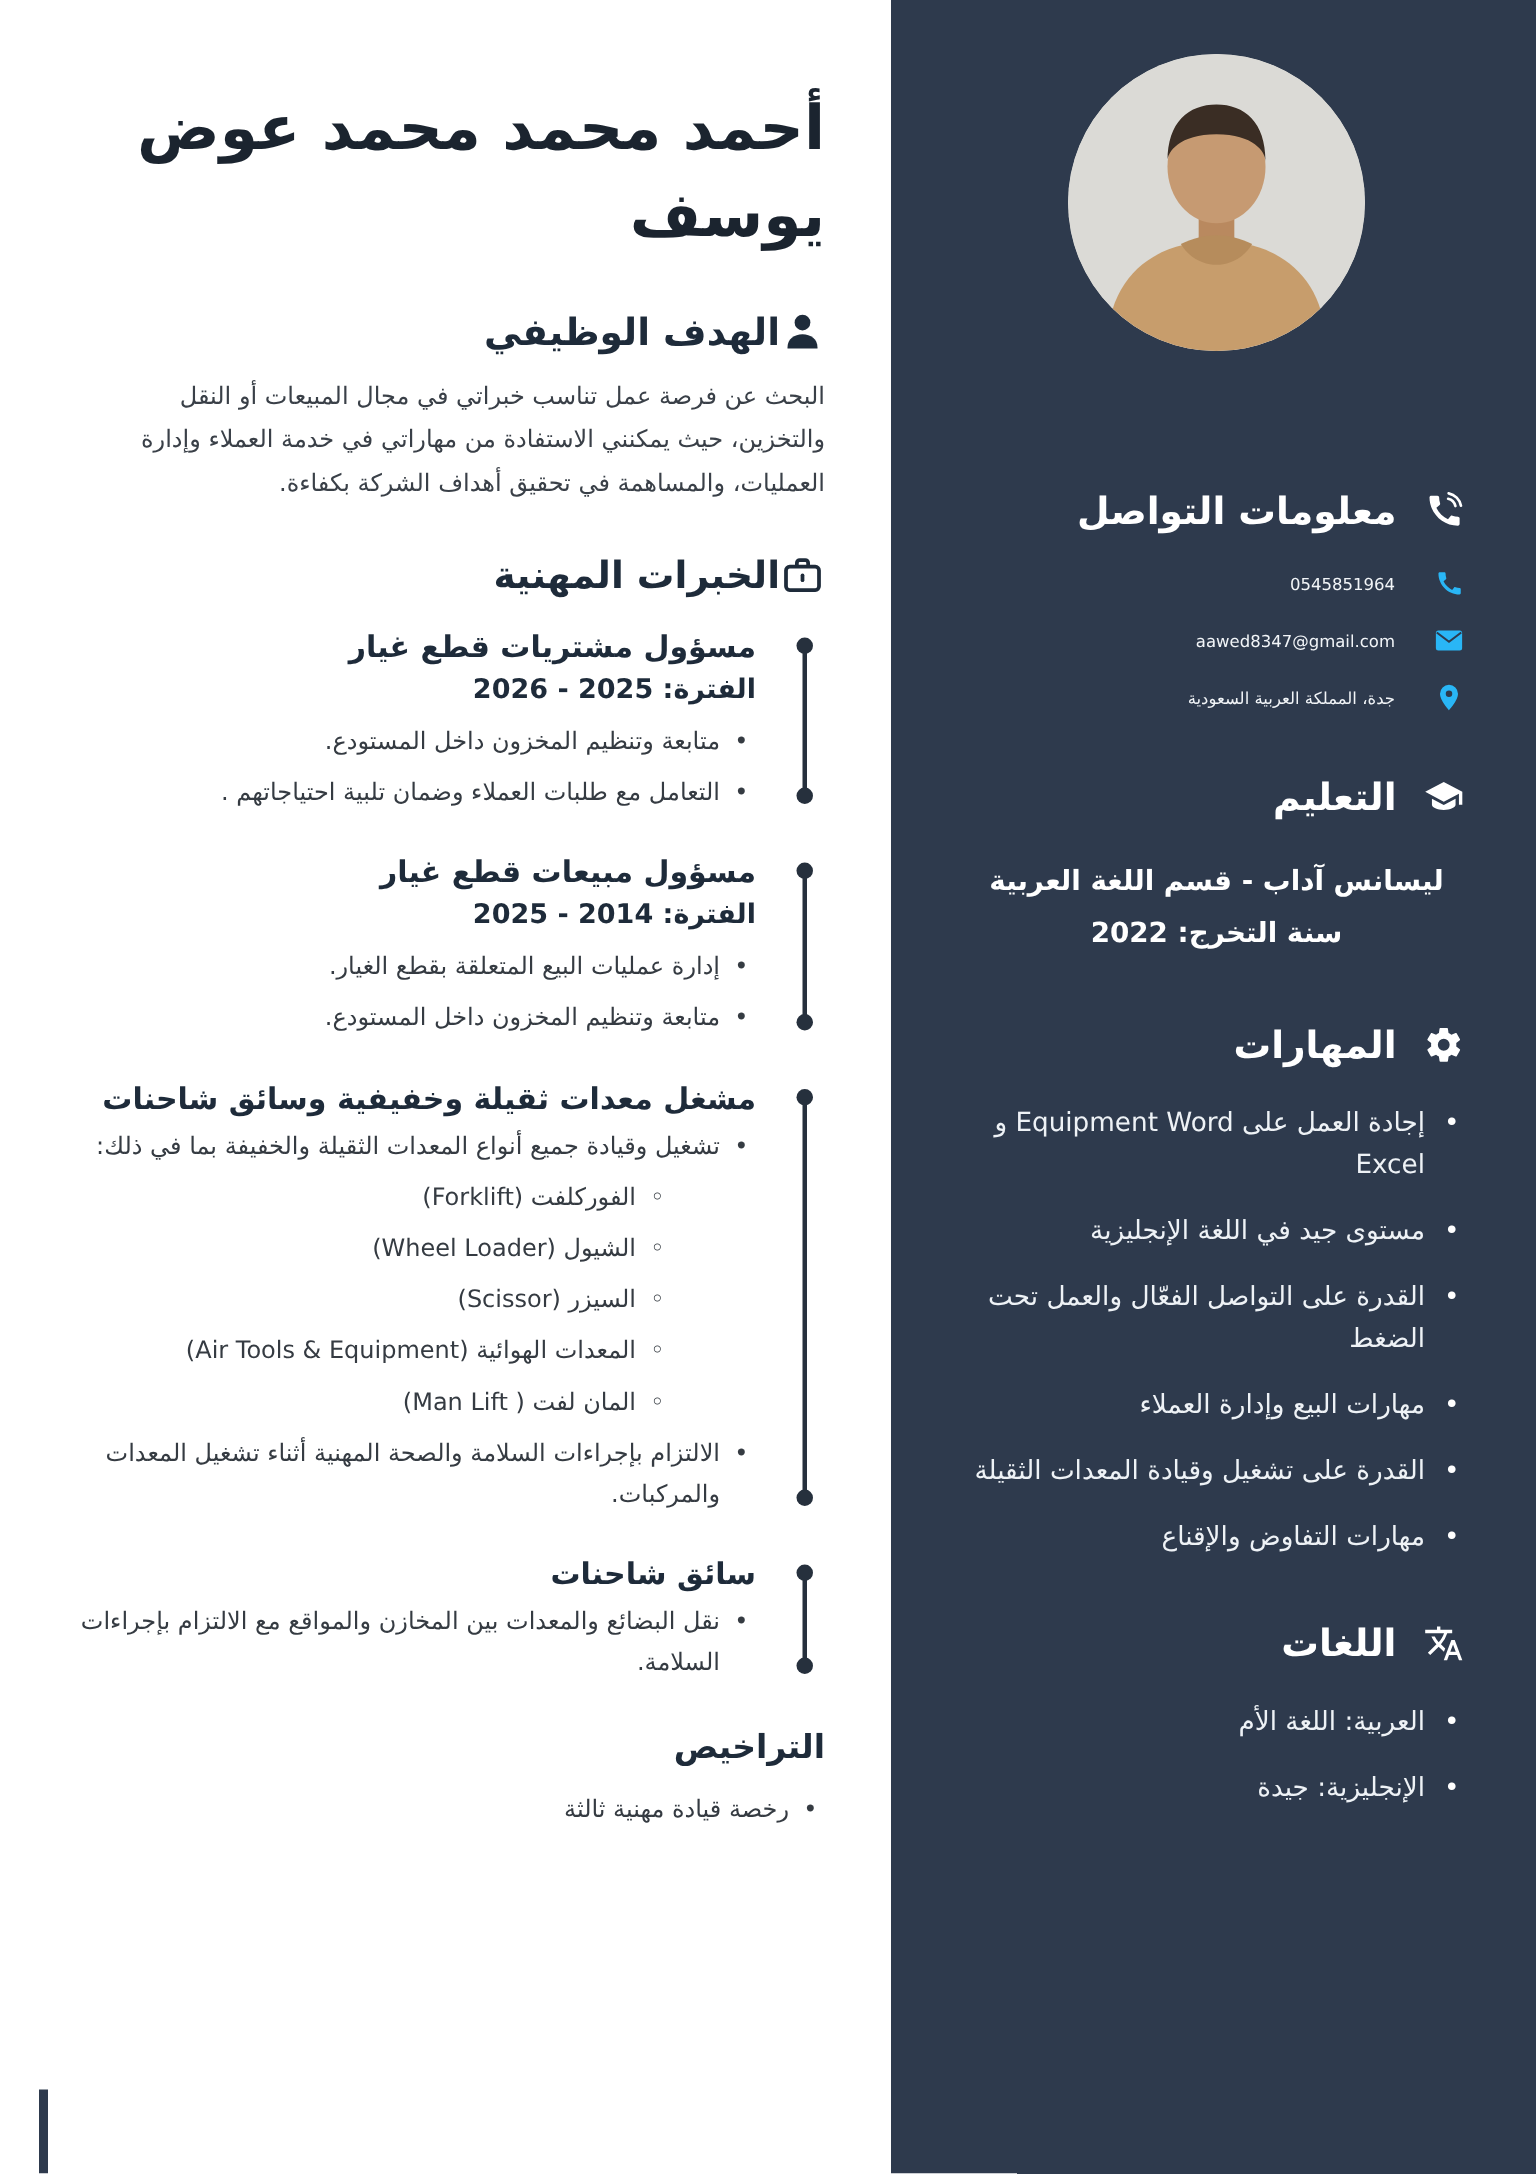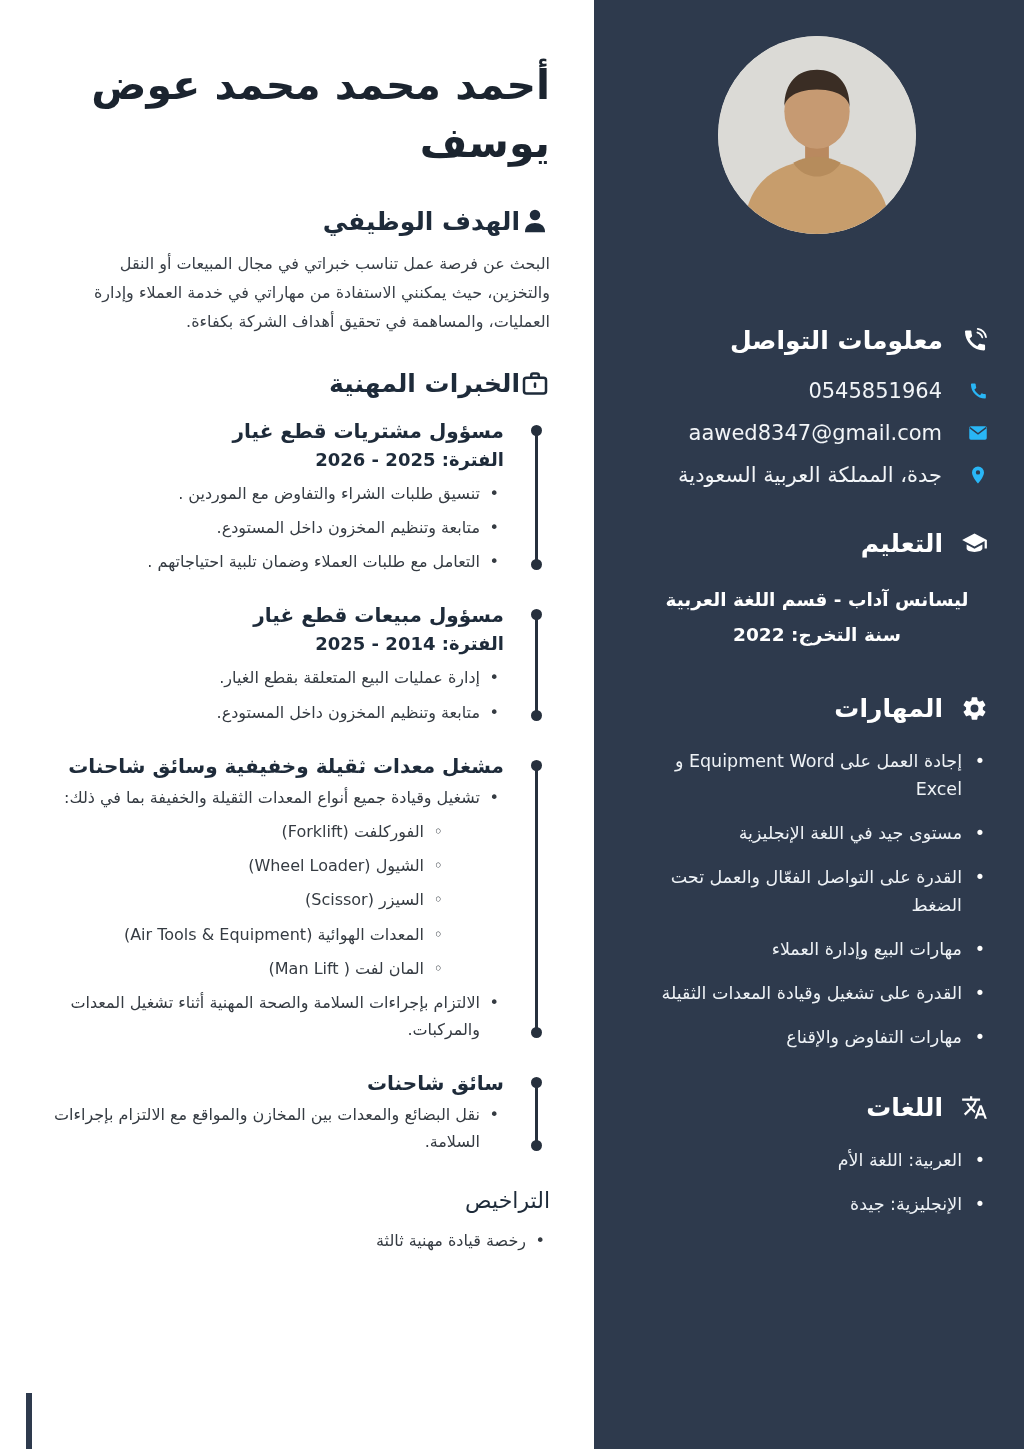--- a/index.html
+++ b/index.html
@@ -17,37 +17,37 @@
     position:relative;
     overflow:hidden;
   }
   .page{display:flex;height:100%;}
 
   
   .sidebar{
     width:430px;min-width:430px;height:100%;
     background:var(--sidebar-bg);
     color:#eef2f6;
-    padding:36px 36px 24px 52px;
+    padding:36px 48px 24px 52px;
   }
   .photo{
     width:198px;height:198px;border-radius:50%;
     margin:0 auto 92px auto;overflow:hidden;background:#dbdad6;
   }
   .photo svg{width:100%;height:100%;display:block;}
   .side-sec{margin-bottom:42px;}
   .side-head{
     display:flex;align-items:center;gap:18px;
     font-size:25px;font-weight:bold;color:#fff;margin-bottom:24px;
   }
   .h-icon{width:27px;height:27px;flex:0 0 auto;display:inline-block;}
   .h-icon svg{width:100%;height:100%;display:block;}
   .c-row{
     display:flex;align-items:center;gap:26px;
-    margin-bottom:18px;font-size:21px;color:#f2f5f8;
+    margin-bottom:18px;font-size:11px;color:#f2f5f8;
   }
   .c-icon{width:20px;height:20px;flex:0 0 auto;}
   .c-icon svg{width:100%;height:100%;display:block;}
   .edu-line{
     font-size:18.5px;font-weight:bold;color:#fff;
     line-height:1.9;text-align:center;
   }
   .s-list{list-style:none;}
   .s-item{
     position:relative;padding-right:26px;font-size:17.5px;
@@ -86,21 +86,21 @@
   .job-title{font-size:20px;font-weight:bold;color:var(--heading);margin-bottom:6px;text-align:right;}
   .job-period{font-size:18px;font-weight:bold;color:var(--heading);margin-bottom:10px;text-align:right;}
   .bullets{list-style:none;}
   .bullets li{
     position:relative;padding-right:24px;font-size:16px;
     line-height:1.7;color:#353b42;margin-bottom:7px;text-align:right;
   }
   .bullets li::before{content:"•";position:absolute;right:5px;color:#353b42;}
   .bullets li.sub{margin-right:56px;}
   .bullets li.sub::before{content:"◦";}
-  .lic-head{font-size:22px;font-weight:normal;color:var(--heading);margin-bottom:14px;text-align:right;}
+  .lic-head{font-size:22px;font-weight:bold;color:var(--heading);margin-bottom:14px;text-align:right;}
   .decor{position:absolute;left:26px;bottom:0;width:6px;height:56px;background:var(--sidebar-bg);}
 </style>
 </head>
 <body>
 
 <div class="page">
 
   <aside class="sidebar">
 
     <div class="photo">
@@ -234,21 +234,20 @@
         <span>الخبرات المهنية</span>
       </div>
       <div class="jobs">
           <div class="job">
             <span class="dot dot-top"></span>
             <span class="tline"></span>
             <span class="dot dot-bottom"></span>
             <div class="job-title">مسؤول مشتريات قطع غيار</div>
             <div class="job-period">الفترة: 2025 - 2026</div>
             <ul class="bullets">
-              <li>تنسيق طلبات الشراء والتفاوض مع الموردين .</li>
               <li>متابعة وتنظيم المخزون داخل المستودع.</li>
               <li>التعامل مع طلبات العملاء وضمان تلبية احتياجاتهم .</li>
             </ul>
           </div>
           <div class="job">
             <span class="dot dot-top"></span>
             <span class="tline"></span>
             <span class="dot dot-bottom"></span>
             <div class="job-title">مسؤول مبيعات قطع غيار</div>
             <div class="job-period">الفترة: 2014 - 2025</div>

